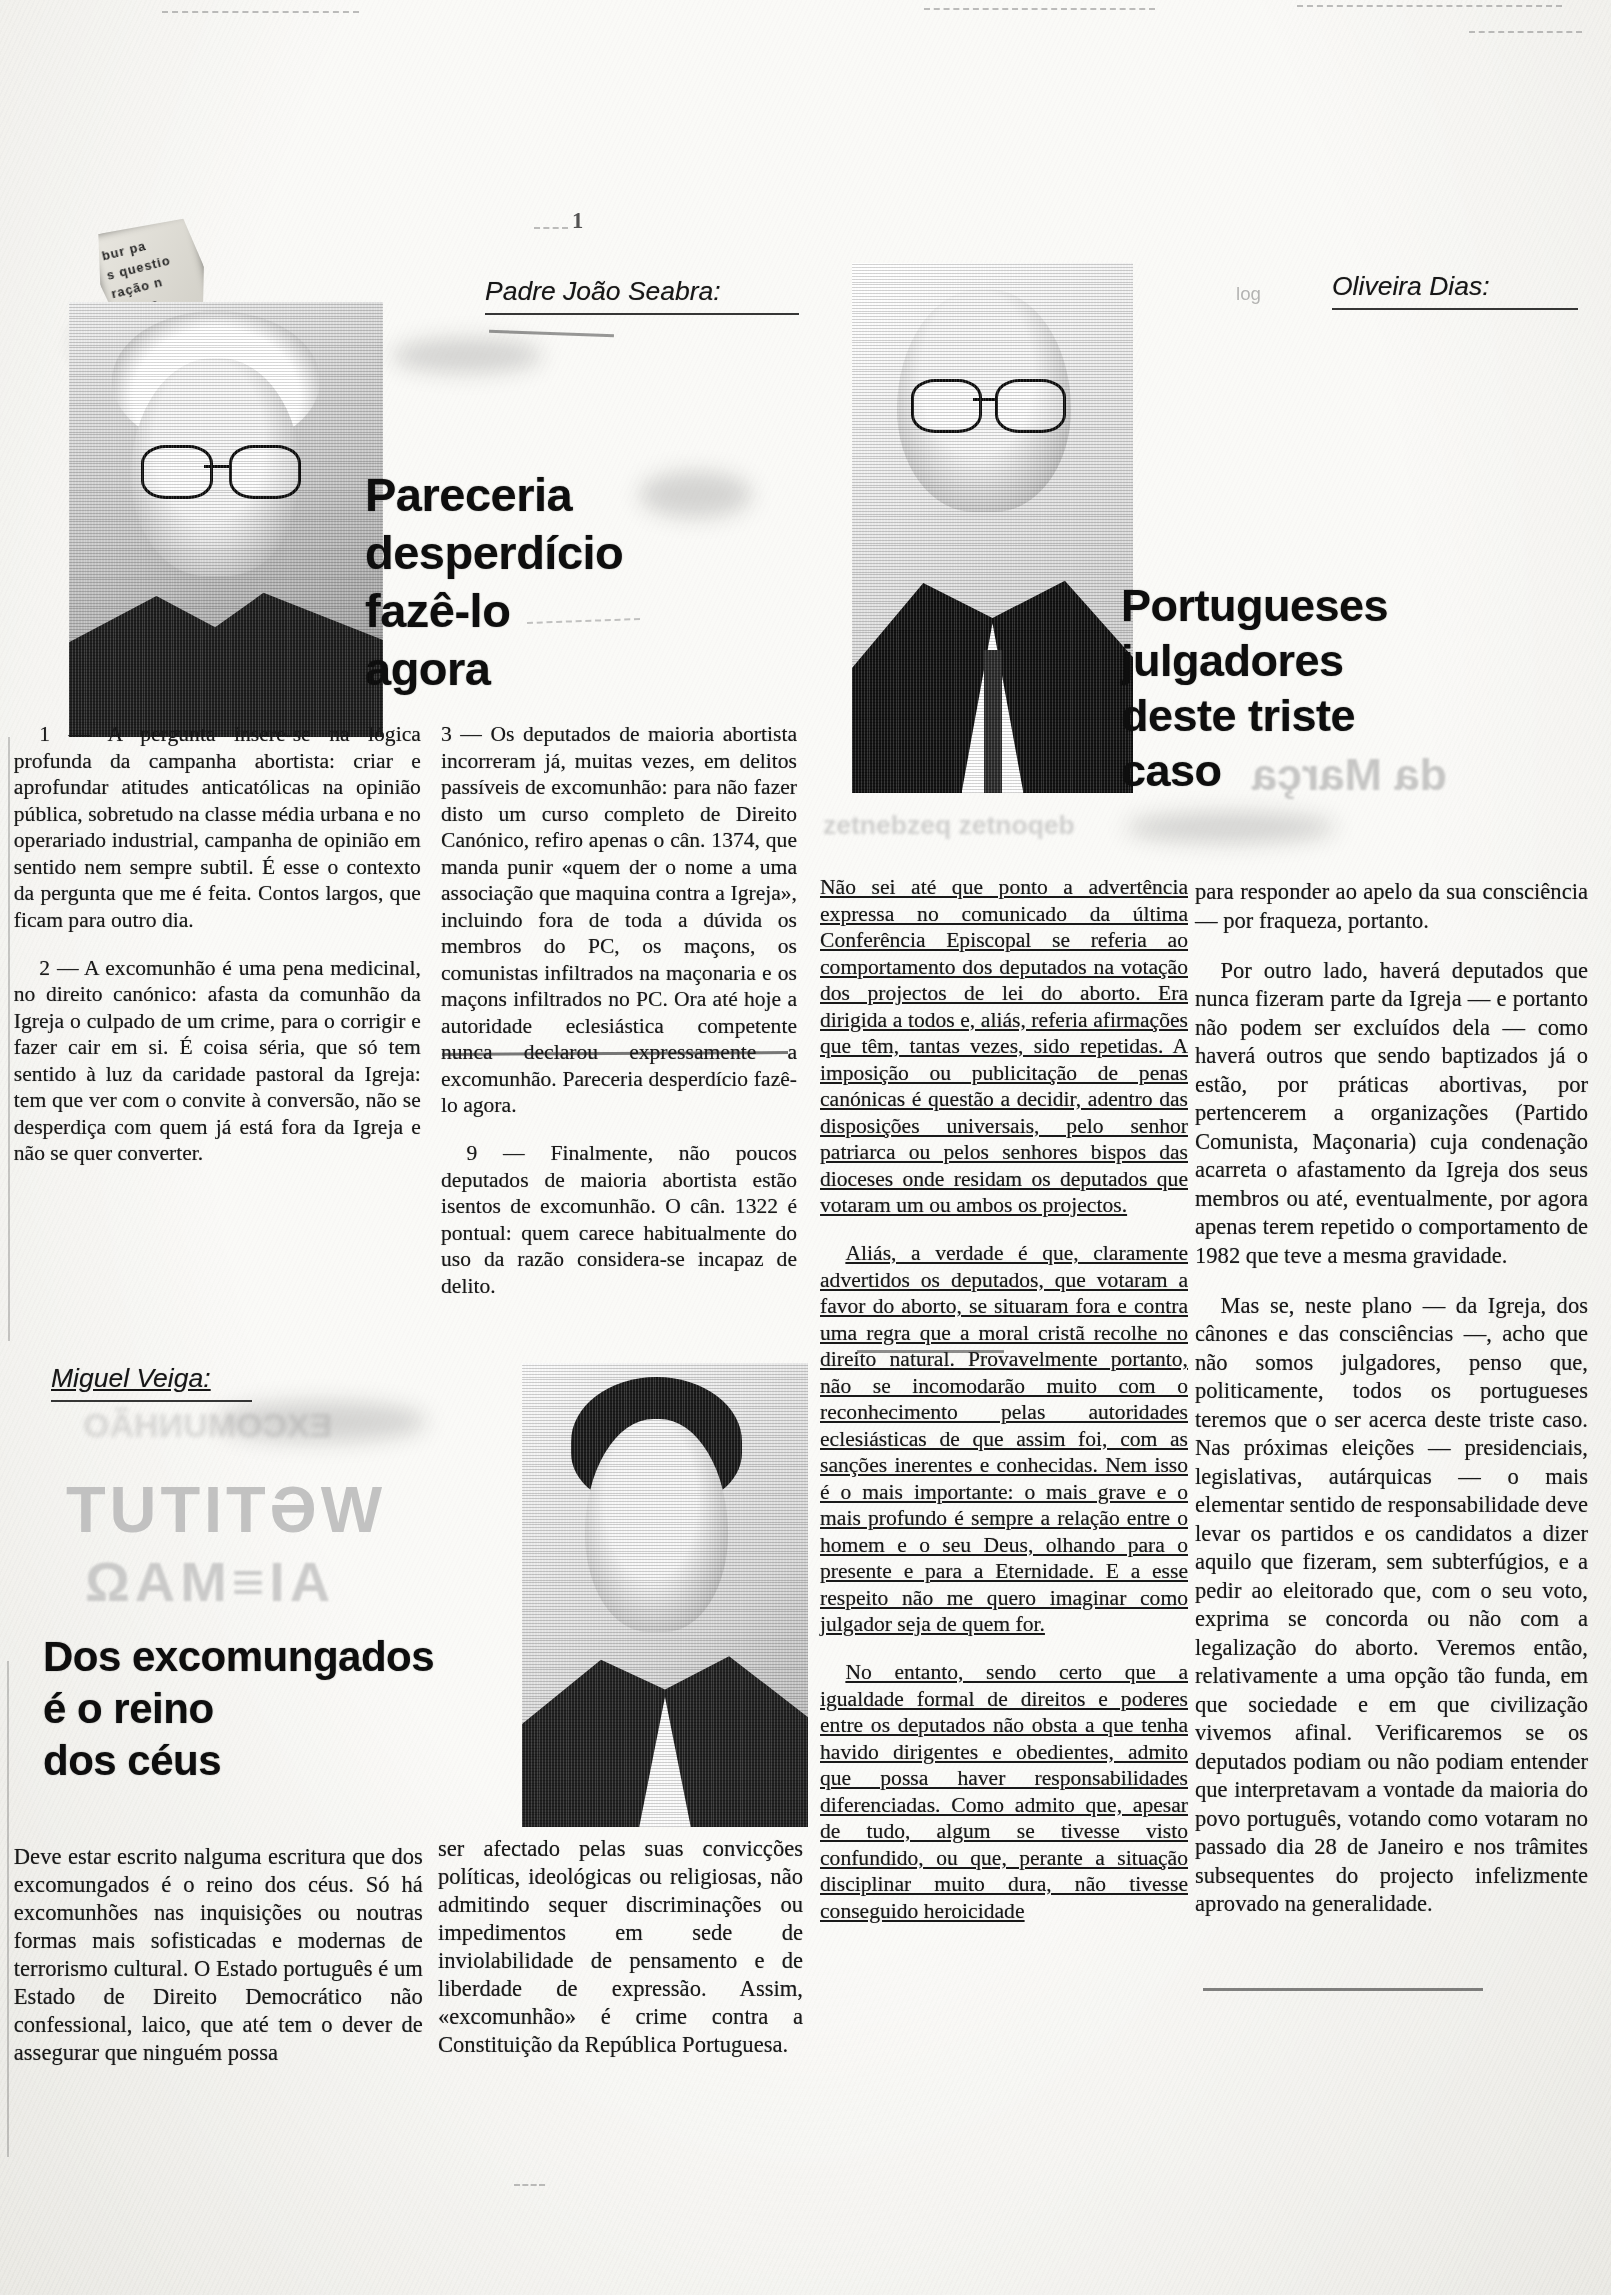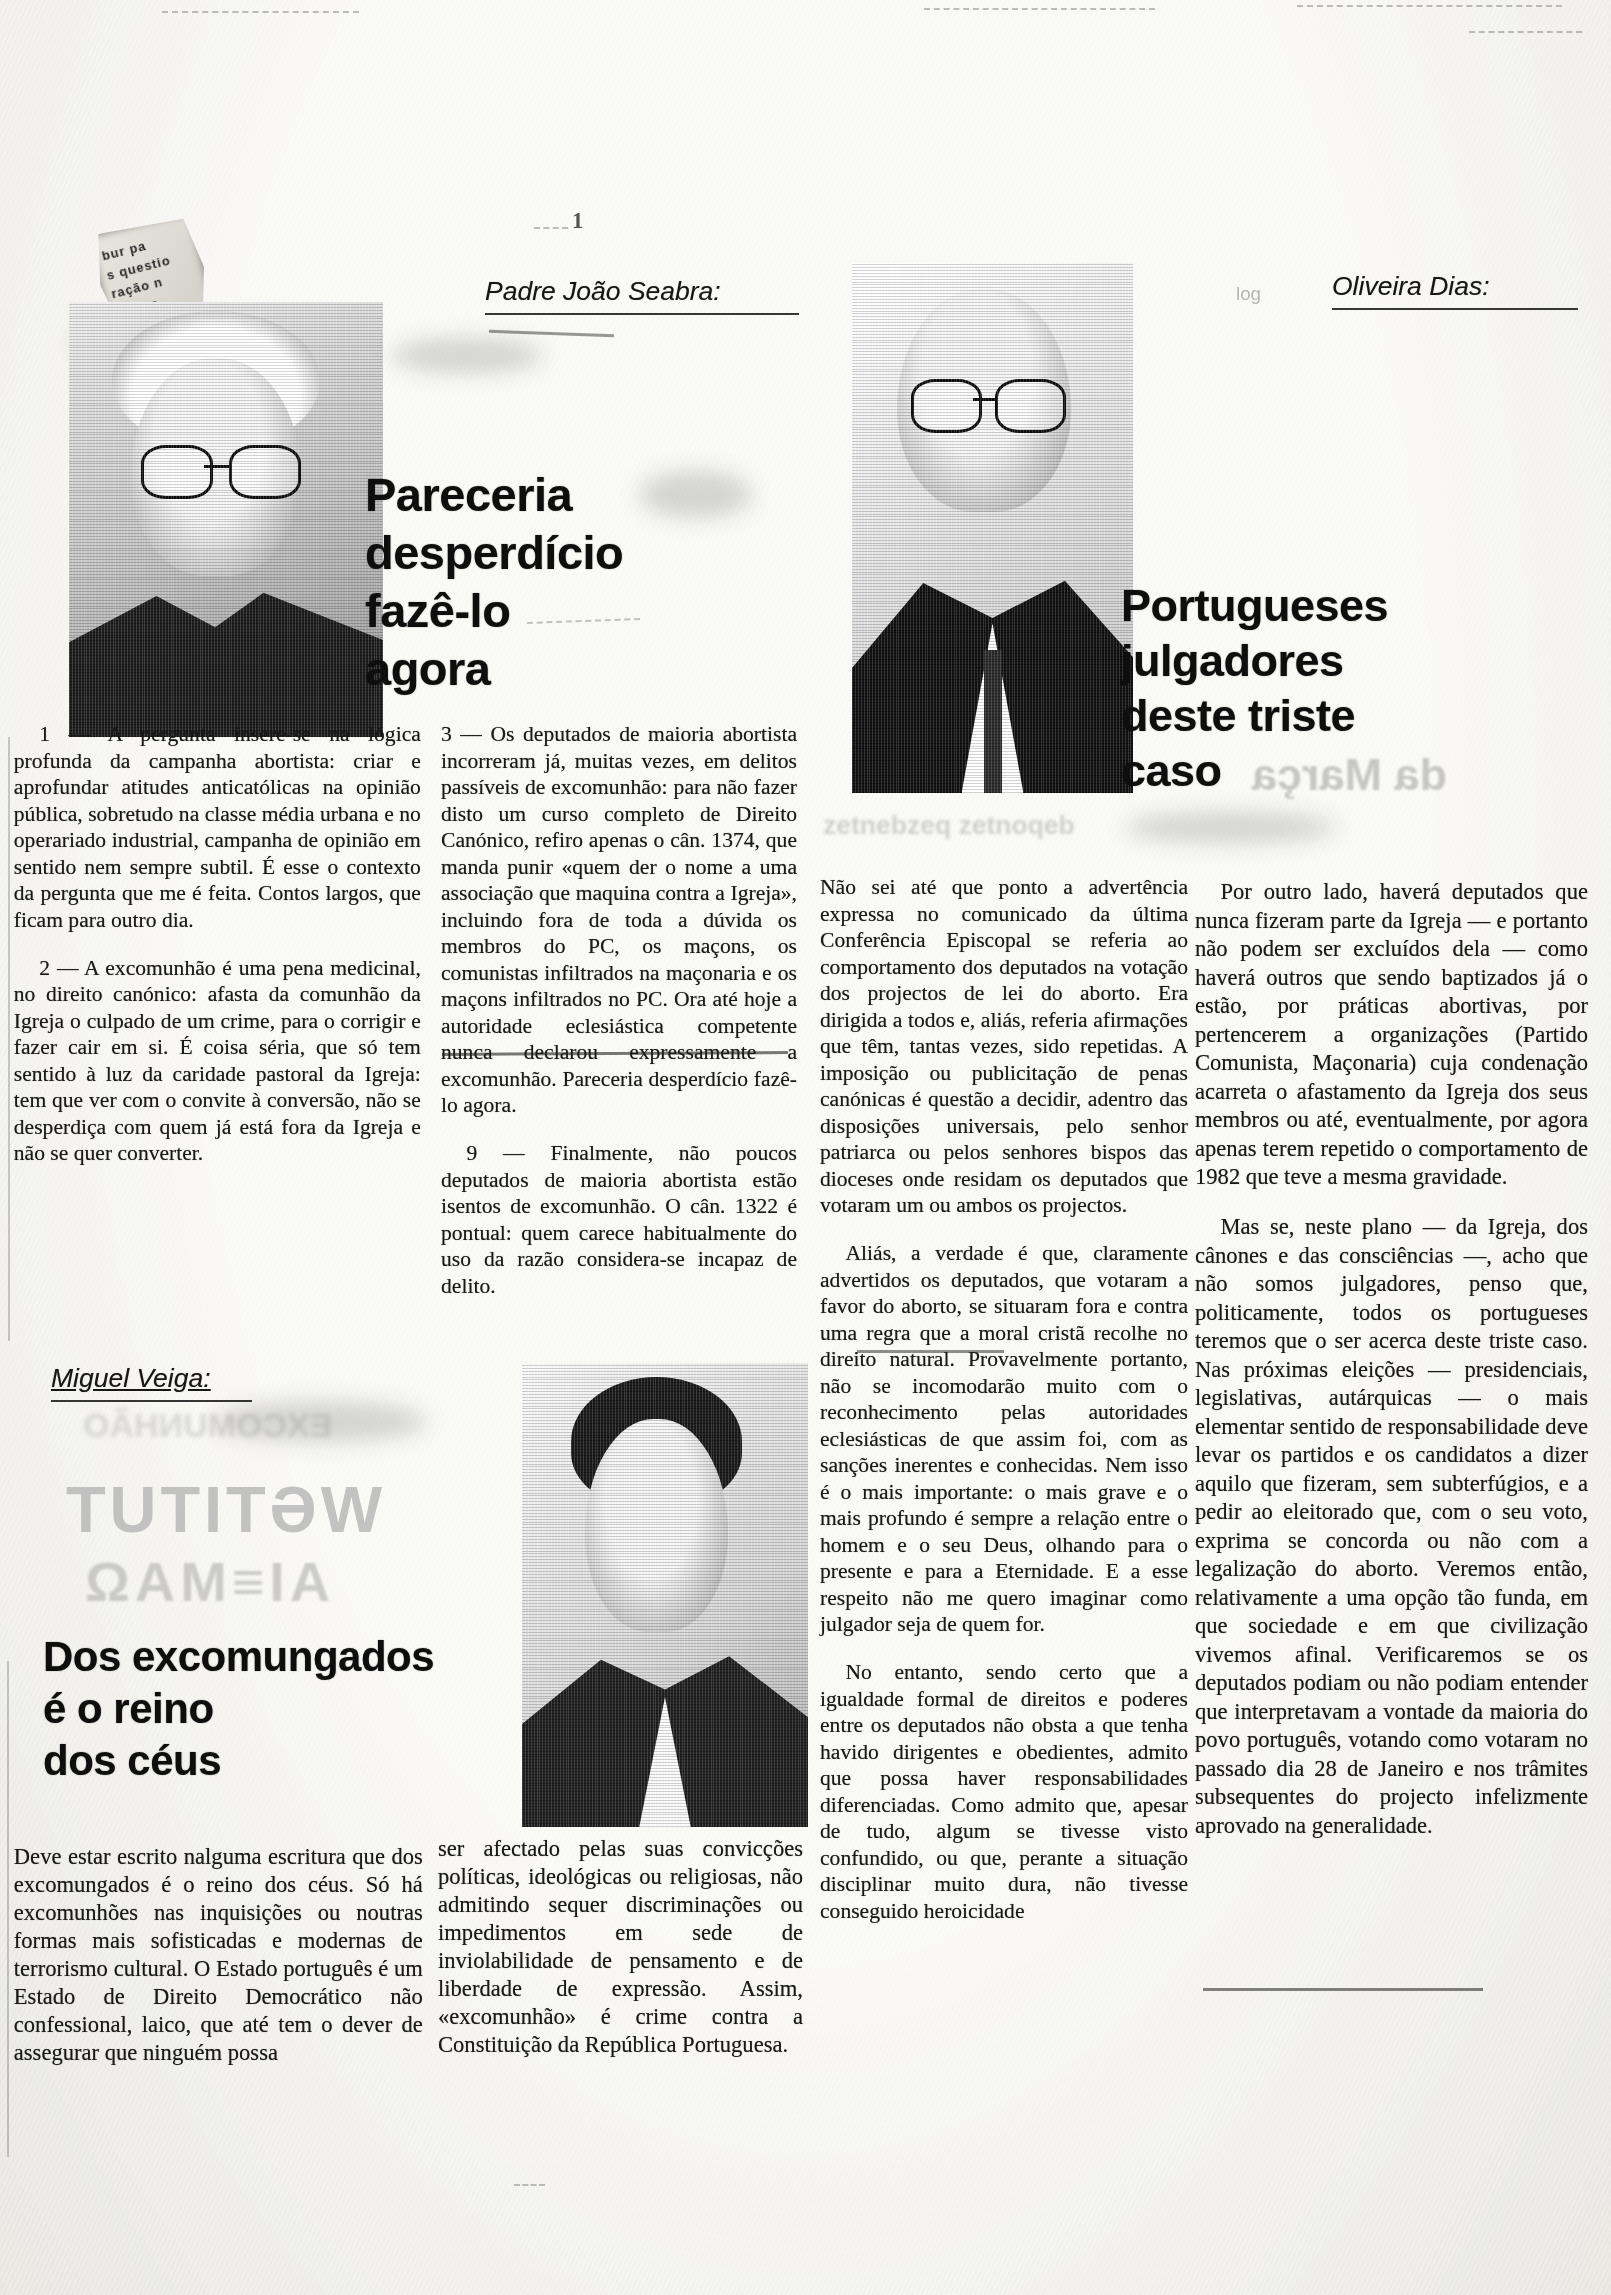--- a/index.html
+++ b/index.html
@@ -93,21 +93,21 @@
   .hl-dias{left:1121px;top:578px;width:354px;font-size:45px;line-height:55px;}
   .hl-veiga{left:43px;top:1631px;width:436px;font-size:42px;line-height:52px;text-align:left;}
 
   
   .col{position:absolute;font-size:21.6px;line-height:26.5px;text-align:justify;color:#191919;
        text-shadow:0 0 0.8px rgba(10,10,10,.5);}
   .col p{margin:0 0 21.6px 0;text-indent:25.5px;}
   .col p.cont{text-indent:0;}
   .col-s1{left:13.8px;top:721px;width:407px;}
   .col-s2{left:441px;top:721px;width:356px;}
-  .col-d1{left:820px;top:874px;width:368px;}
+  .col-d1{left:820px;top:874px;width:368px;text-decoration:underline;}
   .col-d2{left:1195px;top:878px;width:393px;font-size:22.6px;line-height:28.5px;}
   .col-v1{left:13.8px;top:1843px;width:409px;font-size:22.6px;line-height:28px;}
   .col-v2{left:438px;top:1835px;width:365px;font-size:22.6px;line-height:28px;}
 
   
   .dash-a{left:162px;top:10.8px;width:197px;}
   .dash-b{left:924px;top:7.9px;width:231px;}
   .dash-c{left:1297px;top:4.9px;width:265px;}
   .dash-d{left:1469px;top:30.5px;width:113px;}
   .dash-e{left:534px;top:227px;width:34px;}
@@ -219,20 +219,21 @@
   <div class="blob blob-d1"></div>
 
   <div class="col col-d1">
     <p class="cont">Não sei até que ponto a advertência expressa no comunicado da última Conferência Episcopal se referia ao comportamento dos deputados na votação dos projectos de lei do aborto. Era dirigida a todos e, aliás, referia afirmações que têm, tantas vezes, sido repetidas. A imposição ou publicitação de penas canónicas é questão a decidir, adentro das disposições universais, pelo senhor patriarca ou pelos senhores bispos das dioceses onde residam os deputados que votaram um ou ambos os projectos.</p>
     <p>Aliás, a verdade é que, claramente advertidos os deputados, que votaram a favor do aborto, se situaram fora e contra uma regra que a moral cristã recolhe no direito natural. Provavelmente portanto, não se incomodarão muito com o reconhecimento pelas autoridades eclesiásticas de que assim foi, com as sanções inerentes e conhecidas. Nem isso é o mais importante: o mais grave e o mais profundo é sempre a relação entre o homem e o seu Deus, olhando para o presente e para a Eternidade. E a esse respeito não me quero imaginar como julgador seja de quem for.</p>
     <p>No entanto, sendo certo que a igualdade formal de direitos e poderes entre os deputados não obsta a que tenha havido dirigentes e obedientes, admito que possa haver responsabilidades diferenciadas. Como admito que, apesar de tudo, algum se tivesse visto confundido, ou que, perante a situação disciplinar muito dura, não tivesse conseguido heroicidade</p>
   </div>
   <div class="line ln-proj"></div>
 
   <div class="col col-d2">
+    <p class="cont">para responder ao apelo da sua consciência — por fraqueza, portanto.</p>
     <p>Por outro lado, haverá deputados que nunca fizeram parte da Igreja — e portanto não podem ser excluídos dela — como haverá outros que sendo baptizados já o estão, por práticas abortivas, por pertencerem a organizações (Partido Comunista, Maçonaria) cuja condenação acarreta o afastamento da Igreja dos seus membros ou até, eventualmente, por agora apenas terem repetido o comportamento de 1982 que teve a mesma gravidade.</p>
     <p>Mas se, neste plano — da Igreja, dos cânones e das consciências —, acho que não somos julgadores, penso que, politicamente, todos os portugueses teremos que o ser acerca deste triste caso. Nas próximas eleições — presidenciais, legislativas, autárquicas — o mais elementar sentido de responsabilidade deve levar os partidos e os candidatos a dizer aquilo que fizeram, sem subterfúgios, e a pedir ao eleitorado que, com o seu voto, exprima se concorda ou não com a legalização do aborto. Veremos então, relativamente a uma opção tão funda, em que sociedade e em que civilização vivemos afinal. Verificaremos se os deputados podiam ou não podiam entender que interpretavam a vontade da maioria do povo português, votando como votaram no passado dia 28 de Janeiro e nos trâmites subsequentes do projecto infelizmente aprovado na generalidade.</p>
   </div>
   <div class="line ln-final"></div>
 </section>
 
 <section>
   <div class="byline byline-veiga">
     <span>Miguel Veiga:</span>
   </div>

